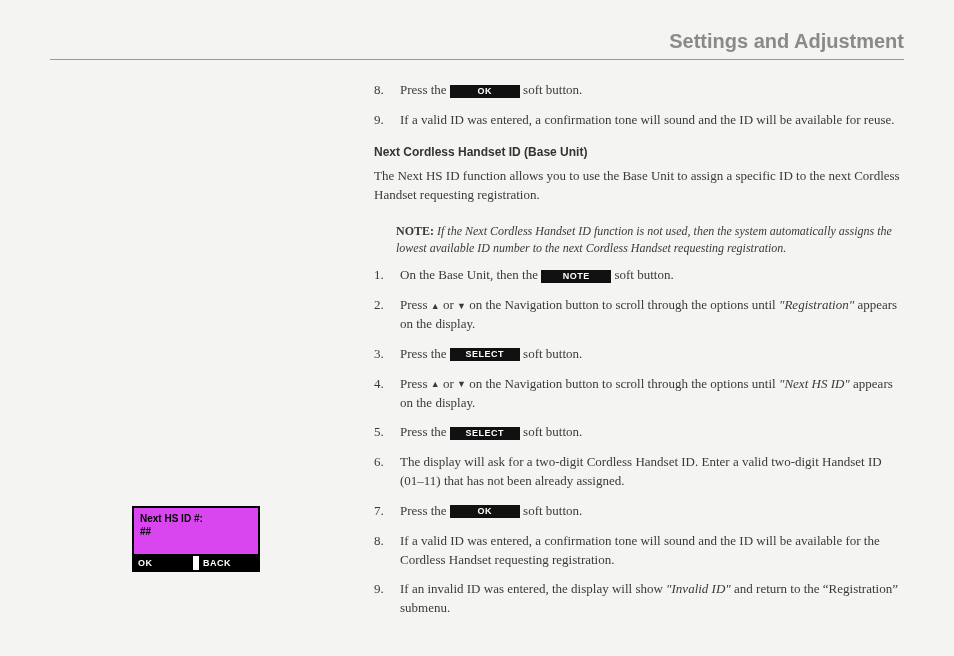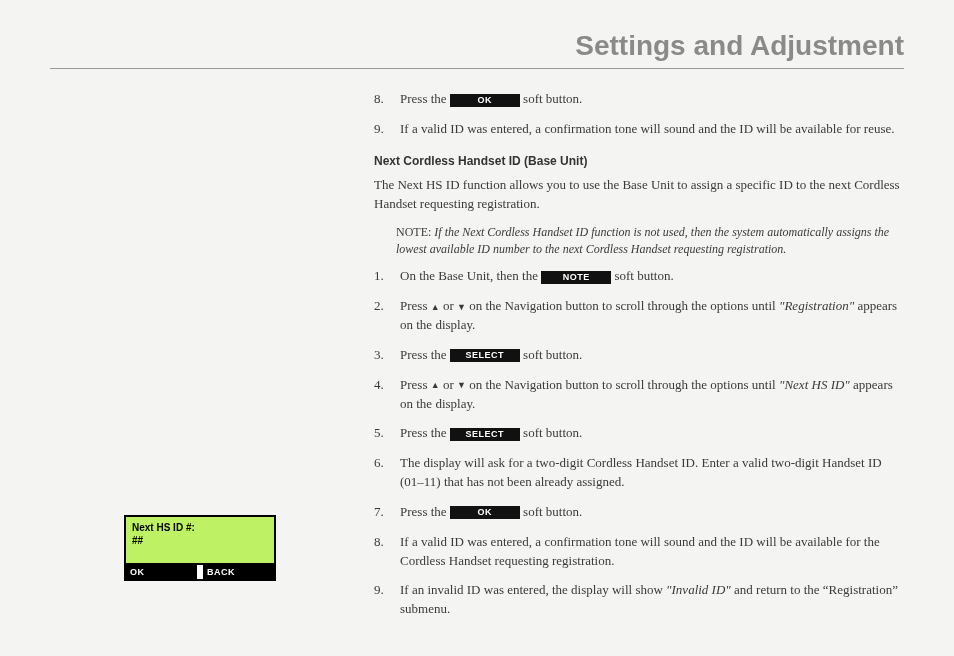--- a/index.html
+++ b/index.html
@@ -7,21 +7,21 @@
     width: 954px;
     height: 656px;
     background: #f4f4f2;
     font-family: Georgia, 'Times New Roman', serif;
     color: #3a3a3a;
     position: relative;
     padding: 30px 50px 20px 50px;
   }
   .header-title {
     text-align: right;
-    font-size: 28px;
+    font-size: 20px;
     font-weight: 600;
     color: #8a8a88;
     font-family: 'Trebuchet MS', Arial, sans-serif;
     margin-bottom: 6px;
   }
   .hr-top { border: none; border-top: 1px solid #9a9a98; margin-bottom: 14px; }
   .page-body {
     display: flex;
     gap: 24px;
   }
@@ -35,27 +35,27 @@
     font-size: 13px;
     line-height: 1.45;
   }
   .section-heading {
     font-family: 'Trebuchet MS', Arial, sans-serif;
     font-size: 12px;
     font-weight: 700;
     color: #333;
     margin: 14px 0 6px 0;
   }
-  .para { margin: 4px 0 10px 0; }
+  .para { margin: 4px 0 18px 0; }
   .note-block {
     margin: 6px 0 10px 22px;
     font-size: 12px;
     line-height: 1.4;
   }
-  .note-label { font-weight: 400; font-style: normal; }
+  .note-label { font-weight: 700; font-style: normal; }
   .note-text { font-style: italic; }
   ol.steps {
     list-style: none;
     counter-reset: none;
     margin: 0;
     padding: 0;
   }
   ol.steps > li {
     display: flex;
     margin: 7px 0 11px 0;
@@ -85,24 +85,24 @@
   }
   .arrow {
     display: inline-block;
     font-size: 9px;
     vertical-align: middle;
   }
   
   .lcd {
     position: absolute;
     top: 432px;
-    left: 74px;
-    width: 152px;
+    left: 82px;
+    width: 128px;
     border: 2px solid #000;
-    background: #bef264;
+    background: #d946ef;
     font-family: Arial, sans-serif;
     font-size: 10px;
     font-weight: 700;
     color: #000;
   }
   .lcd-body {
     padding: 4px 6px;
     height: 46px;
     line-height: 1.3;
   }

